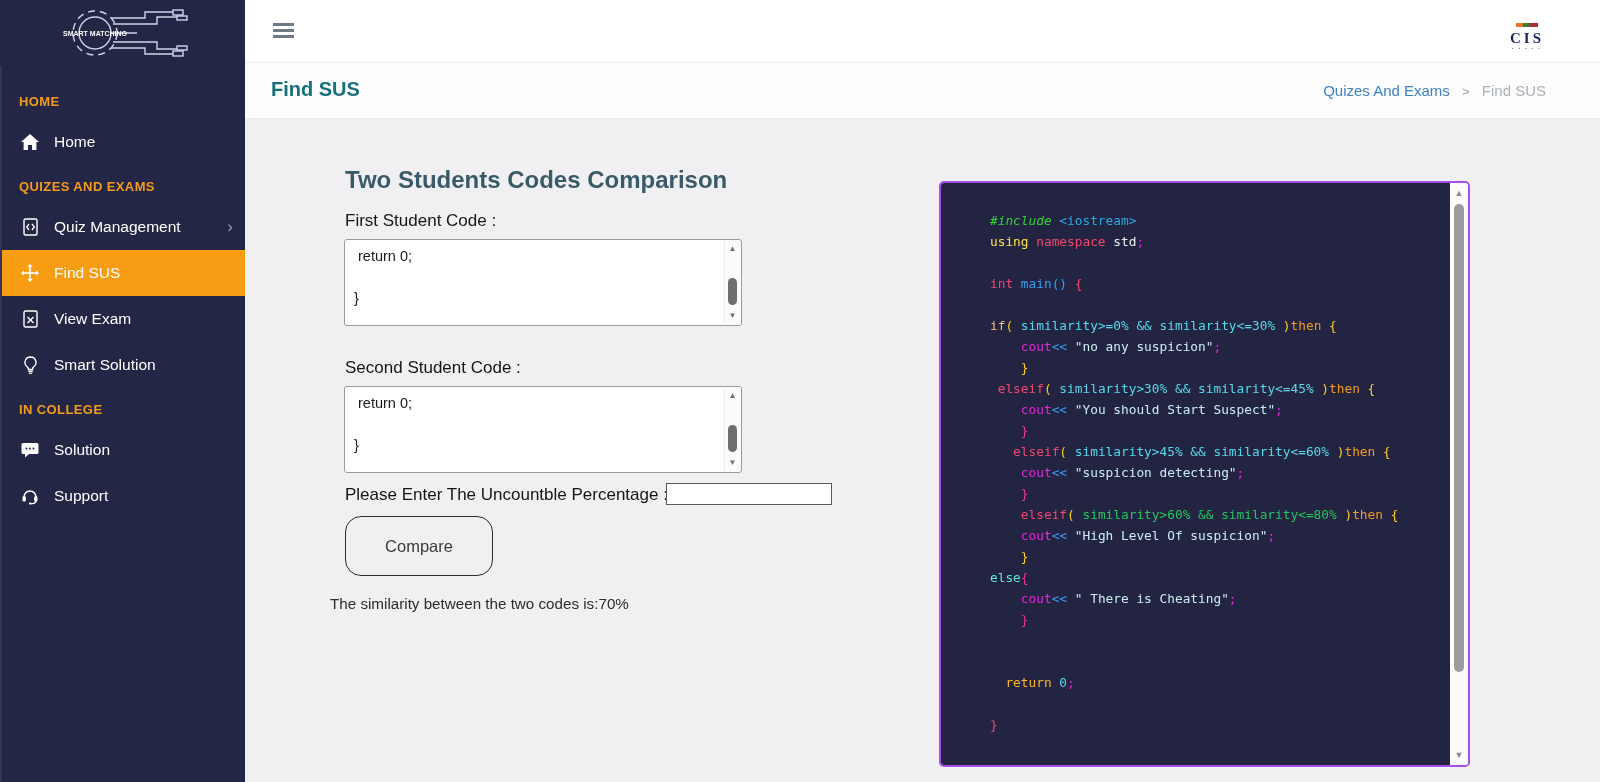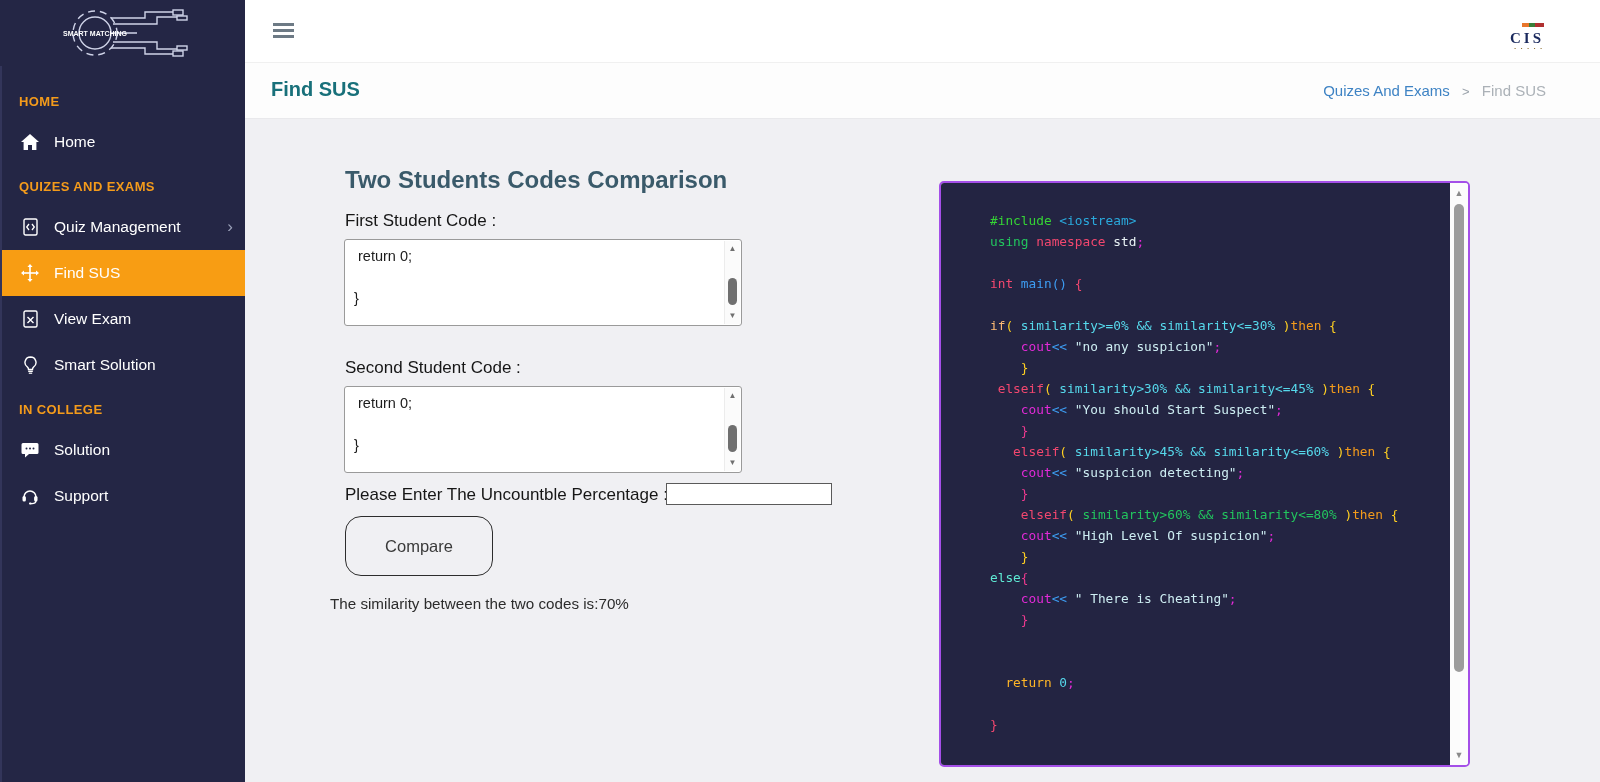--- a/index.html
+++ b/index.html
@@ -18,21 +18,21 @@
                padding-left:15px; color:#fff; font-size:15.5px; cursor:pointer; }
   .side-item .ic { width:26px; display:flex; justify-content:center; margin-right:11px; }
   .side-item.active { background:#f89d13; }
   .chev { position:absolute; right:12px; color:#9aa0b8; font-size:17px; }
 
   
   .topbar { position:absolute; left:245px; top:0; width:1355px; height:63px;
             background:#ffffff; border-bottom:1px solid #f0f0f0; }
   .burger { position:absolute; left:28px; top:23px; width:21px; cursor:pointer; }
   .burger div { height:2.5px; background:#6d7a85; margin-bottom:3.6px; }
-  .brand { position:absolute; right:56px; top:15px; text-align:right; line-height:1; cursor:pointer; }
+  .brand { position:absolute; right:56px; top:15px; text-align:center; line-height:1; cursor:pointer; }
   .brand .flag { display:inline-block; width:22px; height:4px; margin-bottom:1px;
       background:linear-gradient(90deg,#e8762c 0 30%, #3a7f3a 30% 60%, #b03030 60% 100%); }
   .brand .cis { font-family:"Liberation Serif", serif; font-weight:bold; font-size:15px;
                 color:#1b2a5e; letter-spacing:3px; }
   .brand .sub { font-size:4px; color:#8a6a2a; letter-spacing:2px; margin-top:1px; }
 
   
   .pageheader { position:absolute; left:245px; top:63px; width:1355px; height:56px;
                 background:#fdfdfd; border-bottom:1px solid #e9e9ec; }
   .page-title { position:absolute; left:26px; top:15px; font-size:20px; font-weight:bold;
@@ -245,22 +245,22 @@
 
     <div class="field-label" style="left:100px; top:366px;">Please Enter The Uncountble Percentage :</div>
     <input class="pct-input" type="text" value="" style="">
 
     <button class="compare-btn">Compare</button>
 
     <div class="result-text">The similarity between the two codes is:70%</div>
 
     <div class="codepanel">
       <div class="codepre">
-          <div class="cline"><span style="color: rgb(53, 212, 53);">#include</span><span style="color: rgb(42, 169, 220);"> &lt;iostream&gt;</span></div>
-          <div class="cline"><span style="color: #22c55e;">using </span><span style="color: rgb(243, 71, 111);">namespace</span><span style="color: rgb(232, 242, 244);"> std</span><span style="color: rgb(225, 42, 215);">;</span></div>
+          <div class="cline"><span style="color: rgb(53, 212, 53); font-style: italic;">#include</span><span style="color: rgb(42, 169, 220);"> &lt;iostream&gt;</span></div>
+          <div class="cline"><span style="color: #fde047;">using </span><span style="color: rgb(243, 71, 111);">namespace</span><span style="color: rgb(232, 242, 244);"> std</span><span style="color: rgb(225, 42, 215);">;</span></div>
           <div class="cline">​</div>
           <div class="cline"><span style="color: rgb(243, 71, 111);">int</span><span style="color: rgb(61, 157, 243);"> main()</span><span style="color: rgb(243, 71, 111);"> {</span></div>
           <div class="cline">​</div>
           <div class="cline"><span style="color: #fdba74;">if</span><span style="color: rgb(255, 208, 34);">( </span><span style="color: rgb(86, 217, 236);">similarity&gt;=0% &amp;&amp; similarity&lt;=30%</span><span style="color: rgb(255, 208, 34);"> )</span><span style="color: rgb(244, 155, 27);">then</span><span style="color: rgb(255, 208, 34);"> {</span></div>
           <div class="cline"><span style="color: rgb(225, 42, 215);">    cout</span><span style="color: rgb(61, 157, 243);">&lt;&lt;</span><span style="color: rgb(205, 237, 242);"> "no any suspicion"</span><span style="color: rgb(225, 42, 215);">;</span></div>
           <div class="cline"><span style="color: rgb(255, 208, 34);">    }</span></div>
           <div class="cline"><span style="color: rgb(243, 71, 111);"> elseif</span><span style="color: rgb(255, 208, 34);">( </span><span style="color: rgb(86, 217, 236);">similarity&gt;30% &amp;&amp; similarity&lt;=45%</span><span style="color: rgb(255, 208, 34);"> )</span><span style="color: rgb(244, 155, 27);">then</span><span style="color: rgb(255, 208, 34);"> {</span></div>
           <div class="cline"><span style="color: rgb(225, 42, 215);">    cout</span><span style="color: rgb(61, 157, 243);">&lt;&lt;</span><span style="color: rgb(205, 237, 242);"> "You should Start Suspect"</span><span style="color: rgb(225, 42, 215);">;</span></div>
           <div class="cline"><span style="color: rgb(236, 58, 142);">    }</span></div>
           <div class="cline"><span style="color: rgb(243, 71, 111);">   elseif</span><span style="color: rgb(255, 208, 34);">( </span><span style="color: rgb(86, 217, 236);">similarity&gt;45% &amp;&amp; similarity&lt;=60%</span><span style="color: rgb(255, 208, 34);"> )</span><span style="color: rgb(244, 155, 27);">then</span><span style="color: rgb(255, 208, 34);"> {</span></div>

